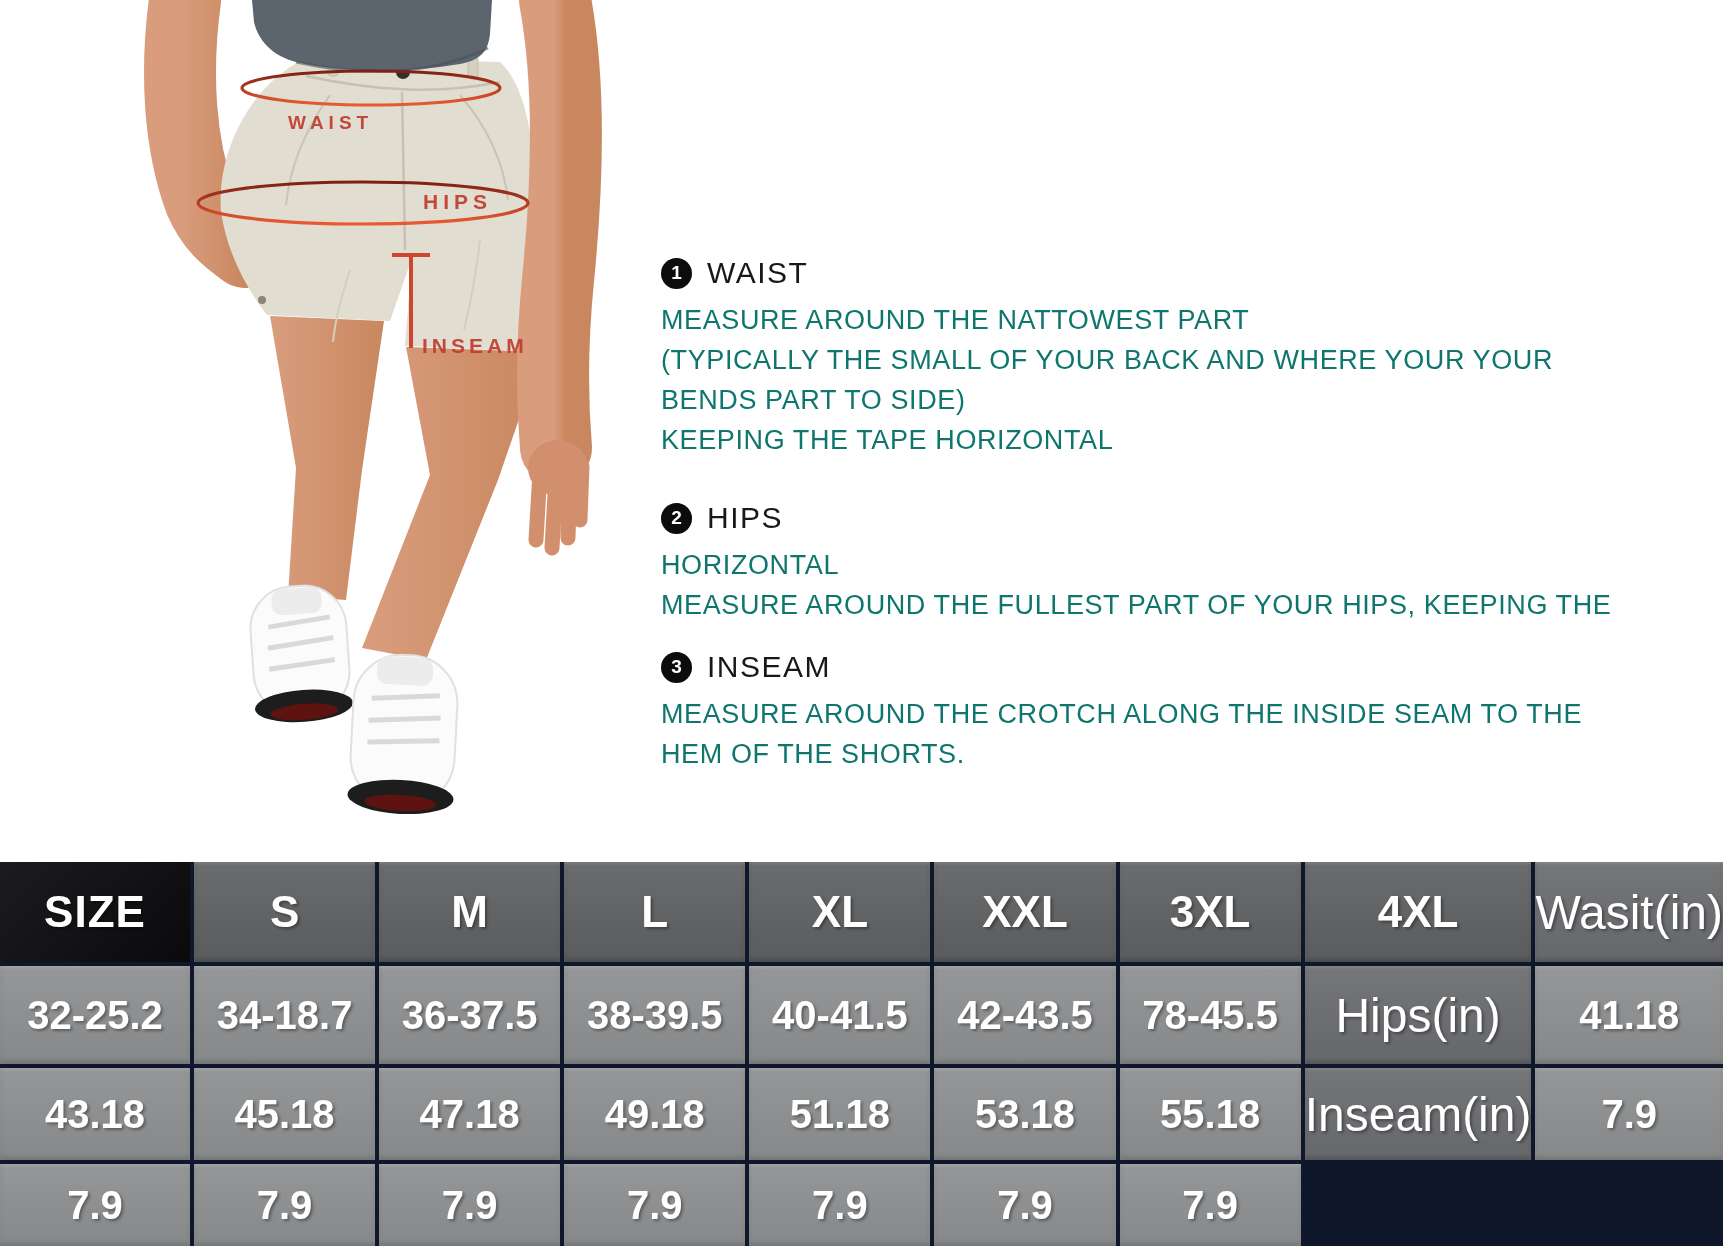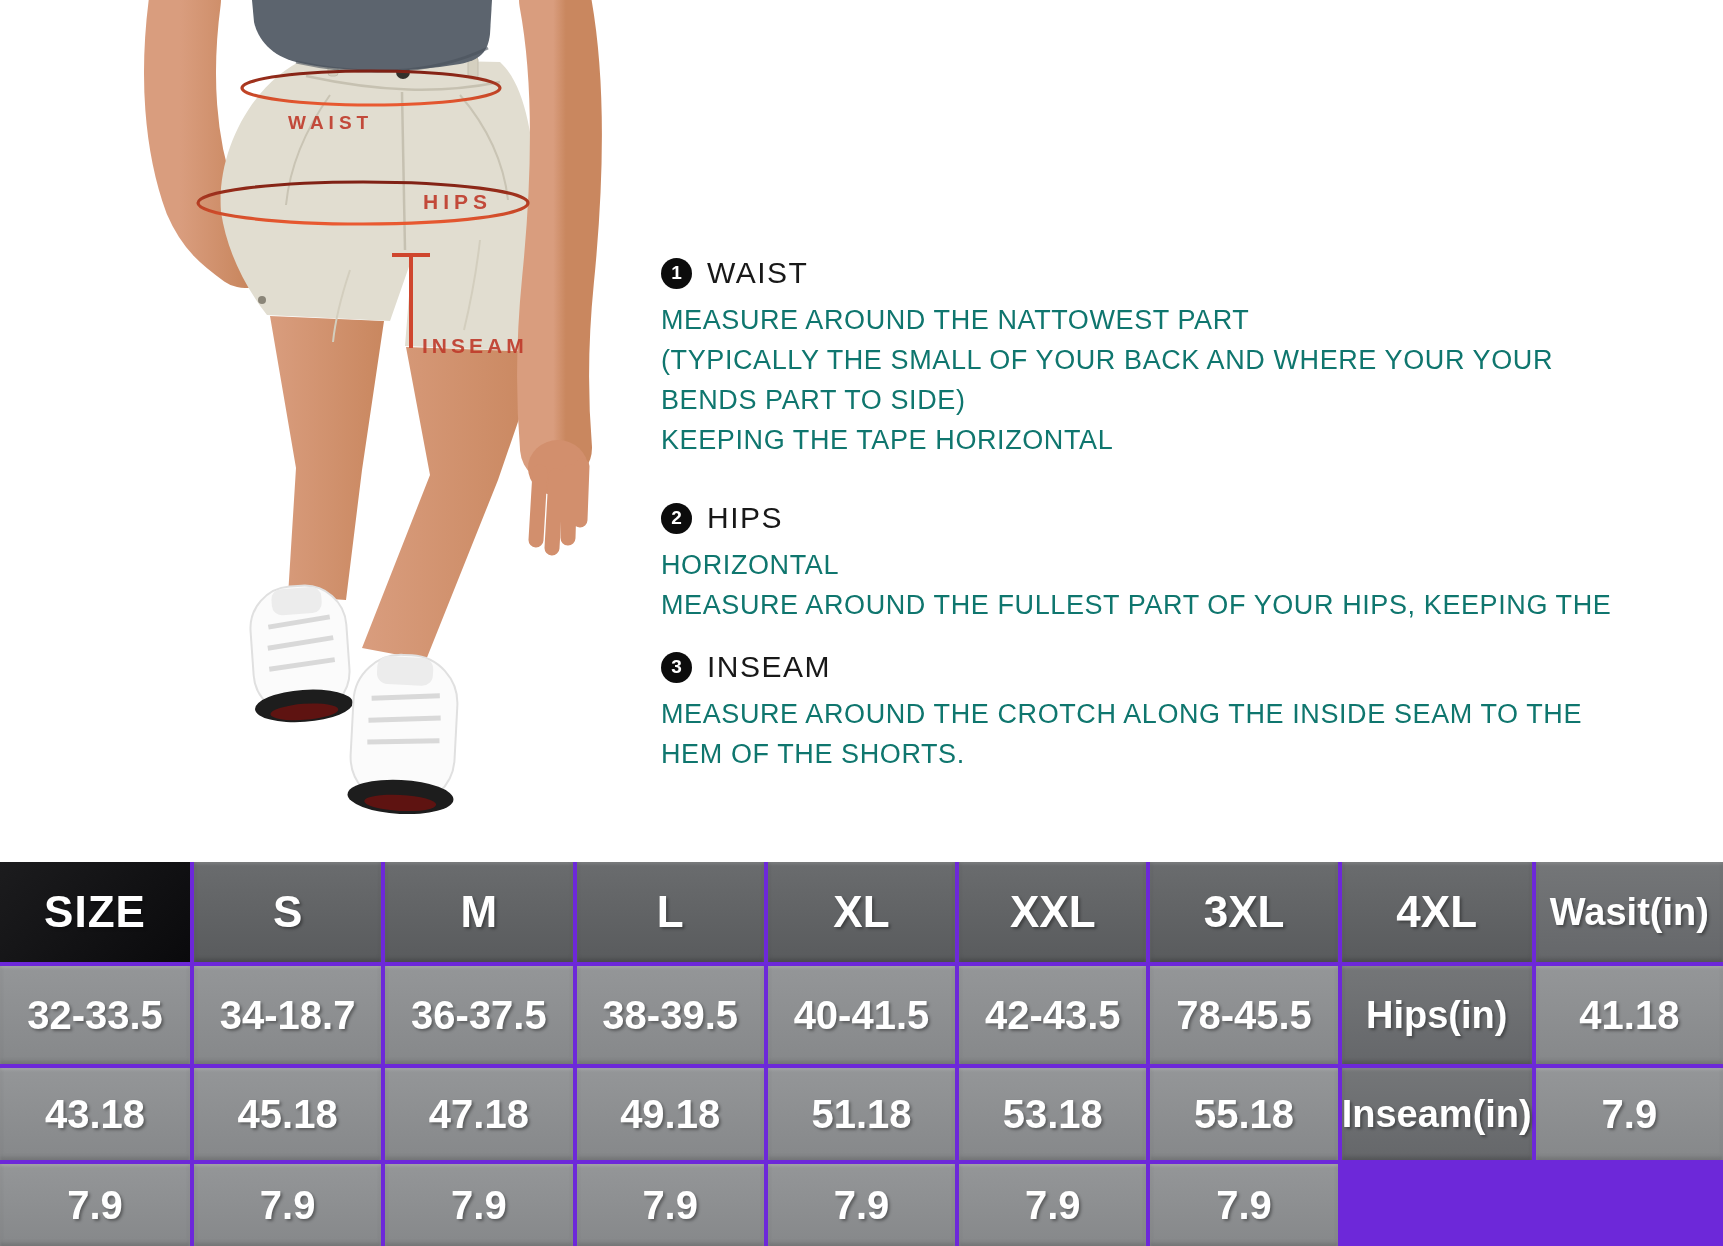--- a/index.html
+++ b/index.html
@@ -14,28 +14,28 @@
   .inst-1{top:256px}.inst-2{top:501px}.inst-3{top:650px}
   .inst-head{display:flex;align-items:center;gap:15px;margin-bottom:10px;}
   .badge{width:31px;height:31px;border-radius:50%;background:#0c0c0c;color:#fff;
          font-weight:bold;font-size:19px;display:flex;align-items:center;justify-content:center;flex:0 0 31px;}
   .inst-title{font-size:30px;color:#181818;letter-spacing:1.5px;}
   .inst-line{font-size:27px;line-height:40px;color:#0f766e;letter-spacing:.6px;white-space:nowrap;}
   
   .size-table{
     position:absolute;left:0;top:862px;width:1723px;height:384px;
     display:grid;grid-template-columns:190px repeat(8,1fr);
-    grid-template-rows:100px 98px 92px auto;gap:4px;background:#6d28d9;box-sizing:border-box;
+    grid-template-rows:100px 98px 92px auto;gap:4px;background:#0f172a;box-sizing:border-box;
   }
   .cell{display:flex;align-items:center;justify-content:center;color:#fff;
         text-shadow:2px 2px 3px rgba(0,0,0,.35);}
   .cell-size{background:linear-gradient(135deg,#1c1c1e,#0a0a0c);font-size:44px;font-weight:bold;letter-spacing:1px;}
   .cell-head{background:linear-gradient(#6a6c6e,#595b5d);font-size:44px;font-weight:bold;
              box-shadow:inset 0 2px 3px rgba(255,255,255,.12),inset 0 -3px 4px rgba(0,0,0,.18);}
-  .cell-rlabel{background:linear-gradient(#747678,#65676a);font-size:38px;font-weight:bold;
+  .cell-rlabel{background:linear-gradient(#747678,#65676a);font-size:48px;font-weight:normal;
              box-shadow:inset 0 2px 3px rgba(255,255,255,.12),inset 0 -3px 4px rgba(0,0,0,.18);}
   .cell-data{background:linear-gradient(#949698,#86888a);font-size:40px;font-weight:bold;
              box-shadow:inset 0 2px 3px rgba(255,255,255,.15),inset 0 -3px 4px rgba(0,0,0,.15);}
 </style>
 </head>
 <body>
 
 <div class="canvas">
 
   <svg class="photo" viewBox="0 0 540 860" xmlns="http://www.w3.org/2000/svg">
@@ -139,21 +139,21 @@
     <div class="cell cell-size">SIZE</div>
     <div class="cell cell-head">S</div>
     <div class="cell cell-head">M</div>
     <div class="cell cell-head">L</div>
     <div class="cell cell-head">XL</div>
     <div class="cell cell-head">XXL</div>
     <div class="cell cell-head">3XL</div>
     <div class="cell cell-head">4XL</div>
 
     <div class="cell cell-rlabel">Wasit(in)</div>
-    <div class="cell cell-data">32-33.5</div>
+    <div class="cell cell-data">32-25.2</div>
     <div class="cell cell-data">34-18.7</div>
     <div class="cell cell-data">36-37.5</div>
     <div class="cell cell-data">38-39.5</div>
     <div class="cell cell-data">40-41.5</div>
     <div class="cell cell-data">42-43.5</div>
     <div class="cell cell-data">78-45.5</div>
 
     <div class="cell cell-rlabel">Hips(in)</div>
     <div class="cell cell-data">41.18</div>
     <div class="cell cell-data">43.18</div>

